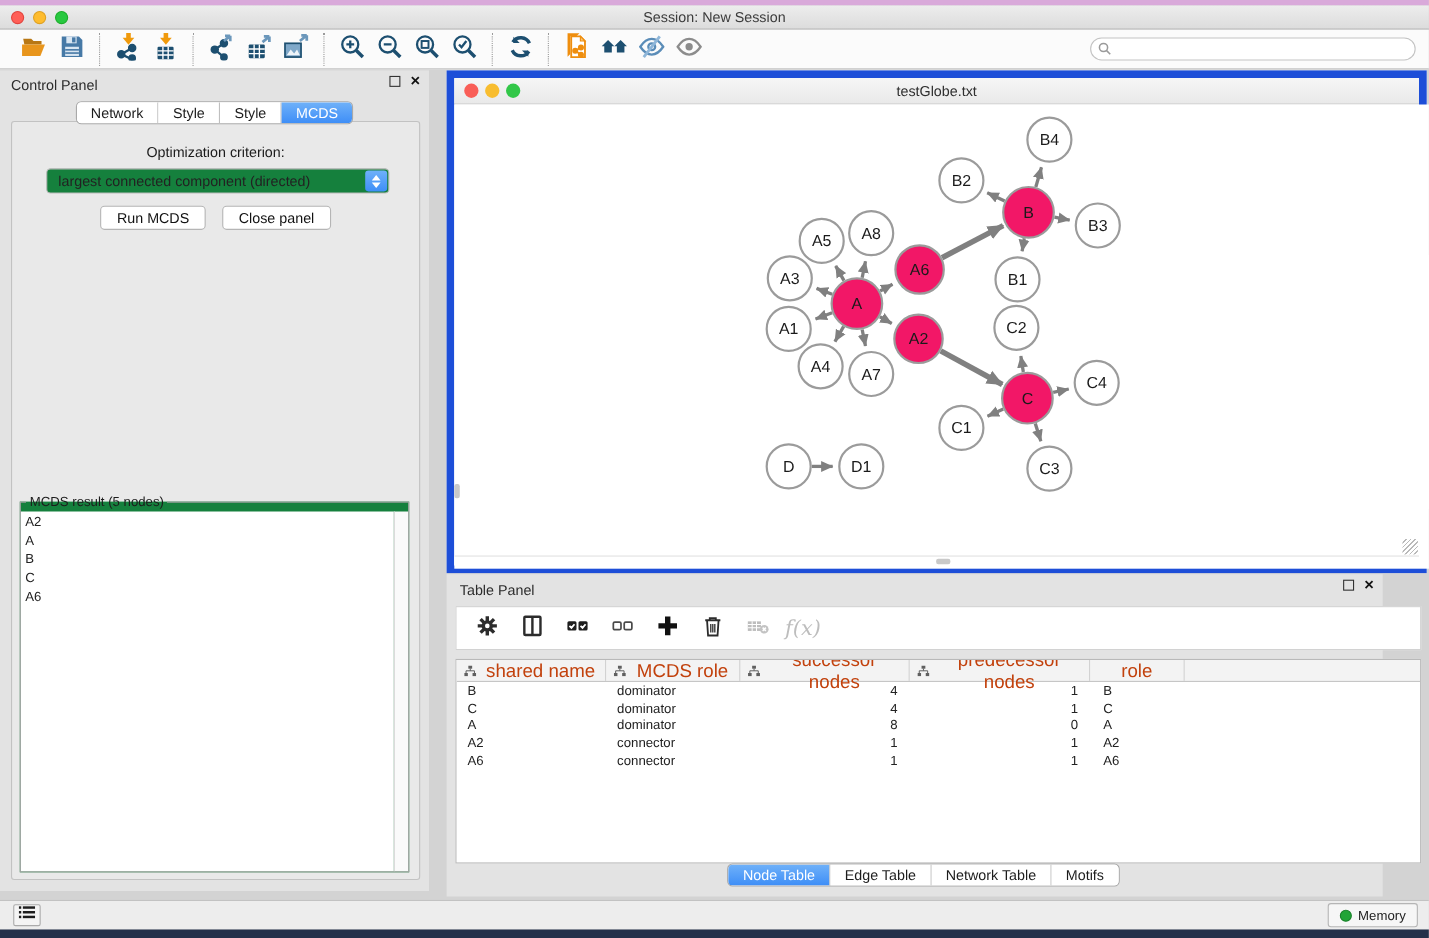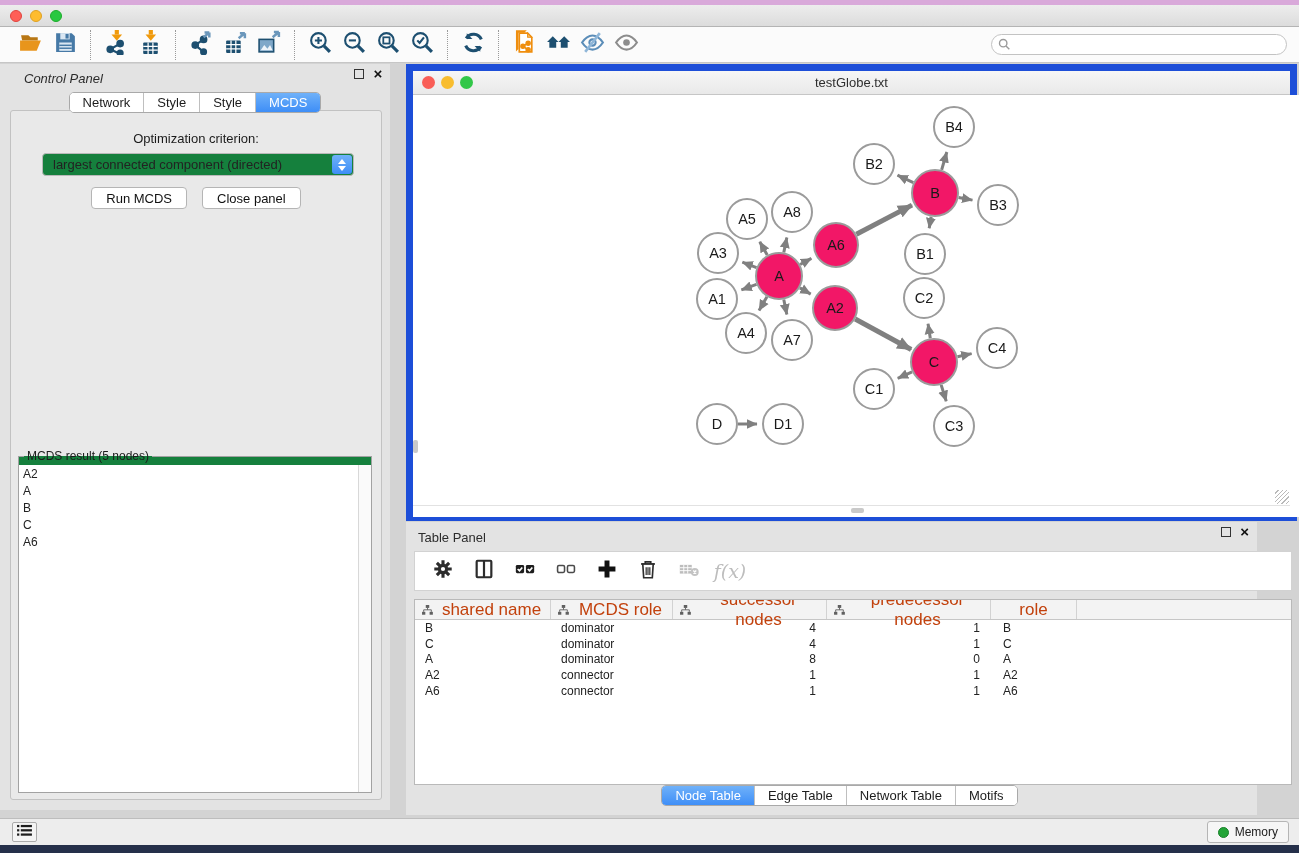--- a/index.html
+++ b/index.html
@@ -32,21 +32,21 @@
                   padding:0 8px 0 26px; font-size:12px; outline:none; }
 
   
   .panel-title { font-size:13px; color:#2c2c2c; }
   .ph-icons { position:absolute; top:5px; right:8px; display:flex; gap:9px; align-items:center; }
   .float-icon { width:10px; height:10px; border:1.5px solid #333; display:inline-block; }
   .close-icon { font-size:15px; font-weight:bold; color:#111; line-height:10px; }
 
   
   .control-panel { position:absolute; left:0; top:64px; width:390px; height:746px; background:#e3e3e3; }
-  .cp-header { position:relative; height:24px; padding:5px 0 0 24px;font-style:italic; }
+  .cp-header { position:relative; height:24px; padding:5px 0 0 10px; }
   .cp-tabs { position:relative; z-index:2; display:flex; justify-content:center; margin-top:4px; }
   .seg { display:flex; border:1px solid #a9a9a9; border-radius:5px; overflow:hidden; background:#fff; height:21px; }
   .seg-item { padding:2px 13px; font-size:13px; color:#1c1c1c; background:#fff; border-right:1px solid #bfbfbf;
               display:flex; align-items:center; cursor:default; }
   .seg-item:last-child { border-right:none; }
   .seg-item.active { background:linear-gradient(#6fb1f9,#3e8ef7); color:#fff; }
   .cp-content { position:absolute; left:10px; right:8px; top:46px; bottom:10px; background:#e9e9e9;
                 border:1px solid #c2c2c2; border-radius:3px; }
   .opt-label { margin-top:20px; text-align:center; font-size:13px; color:#1b1b1b; }
   .dropdown { position:absolute; left:31px; right:27px; top:42px; height:23px; background:#15803d;
@@ -116,20 +116,21 @@
 <body>
 
 <div class="desktop-top"></div>
 
 <div class="titlebar">
   <div class="tl-group">
     <span class="tl red"></span>
     <span class="tl yellow"></span>
     <span class="tl green"></span>
   </div>
+  <div class="titlebar-title">Session: New Session</div>
 </div>
 
 <div class="toolbar">
   <div id="tb-groups" style="display:flex;align-items:center;height:100%;">
       <div class="tb-group">
         <div class="tb-btn">
           <span><svg viewBox="0 0 24 24">
               <path d="M2 5h7l2 2h7v3H3z" fill="#b87714"></path>
               <path d="M1 10h20l-4 10H1z" fill="#e8951c"></path>
             </svg></span>

